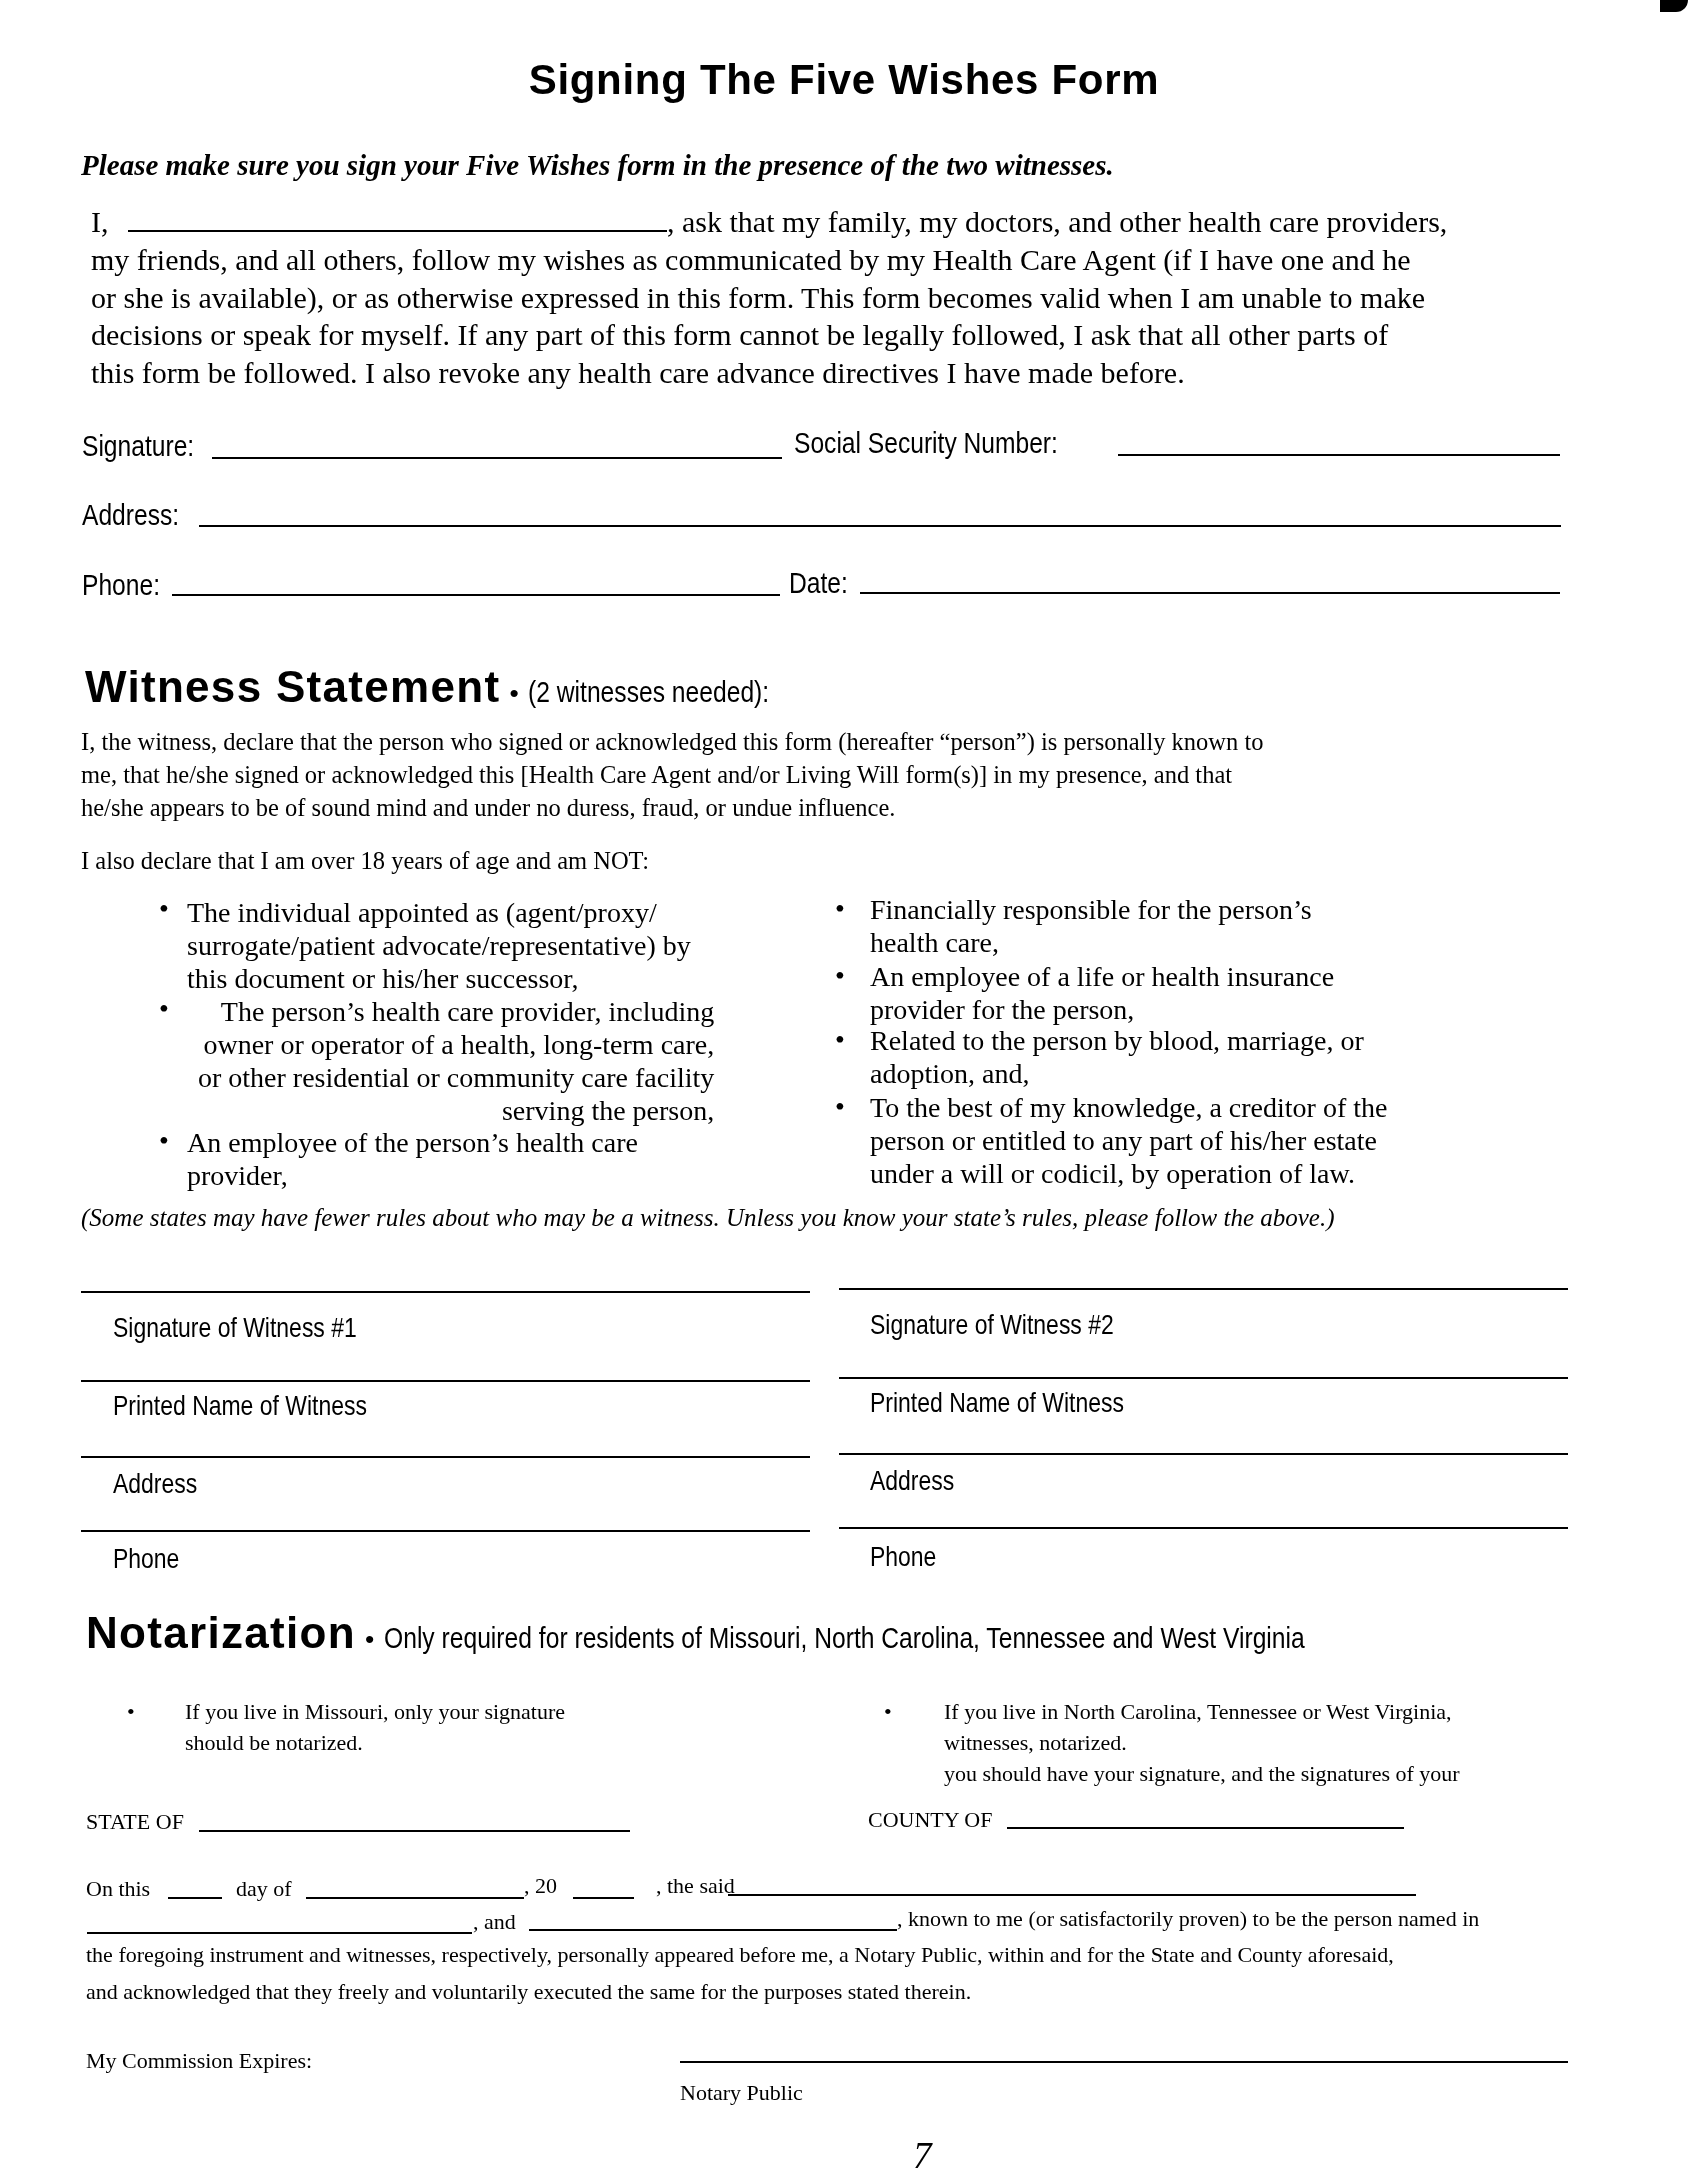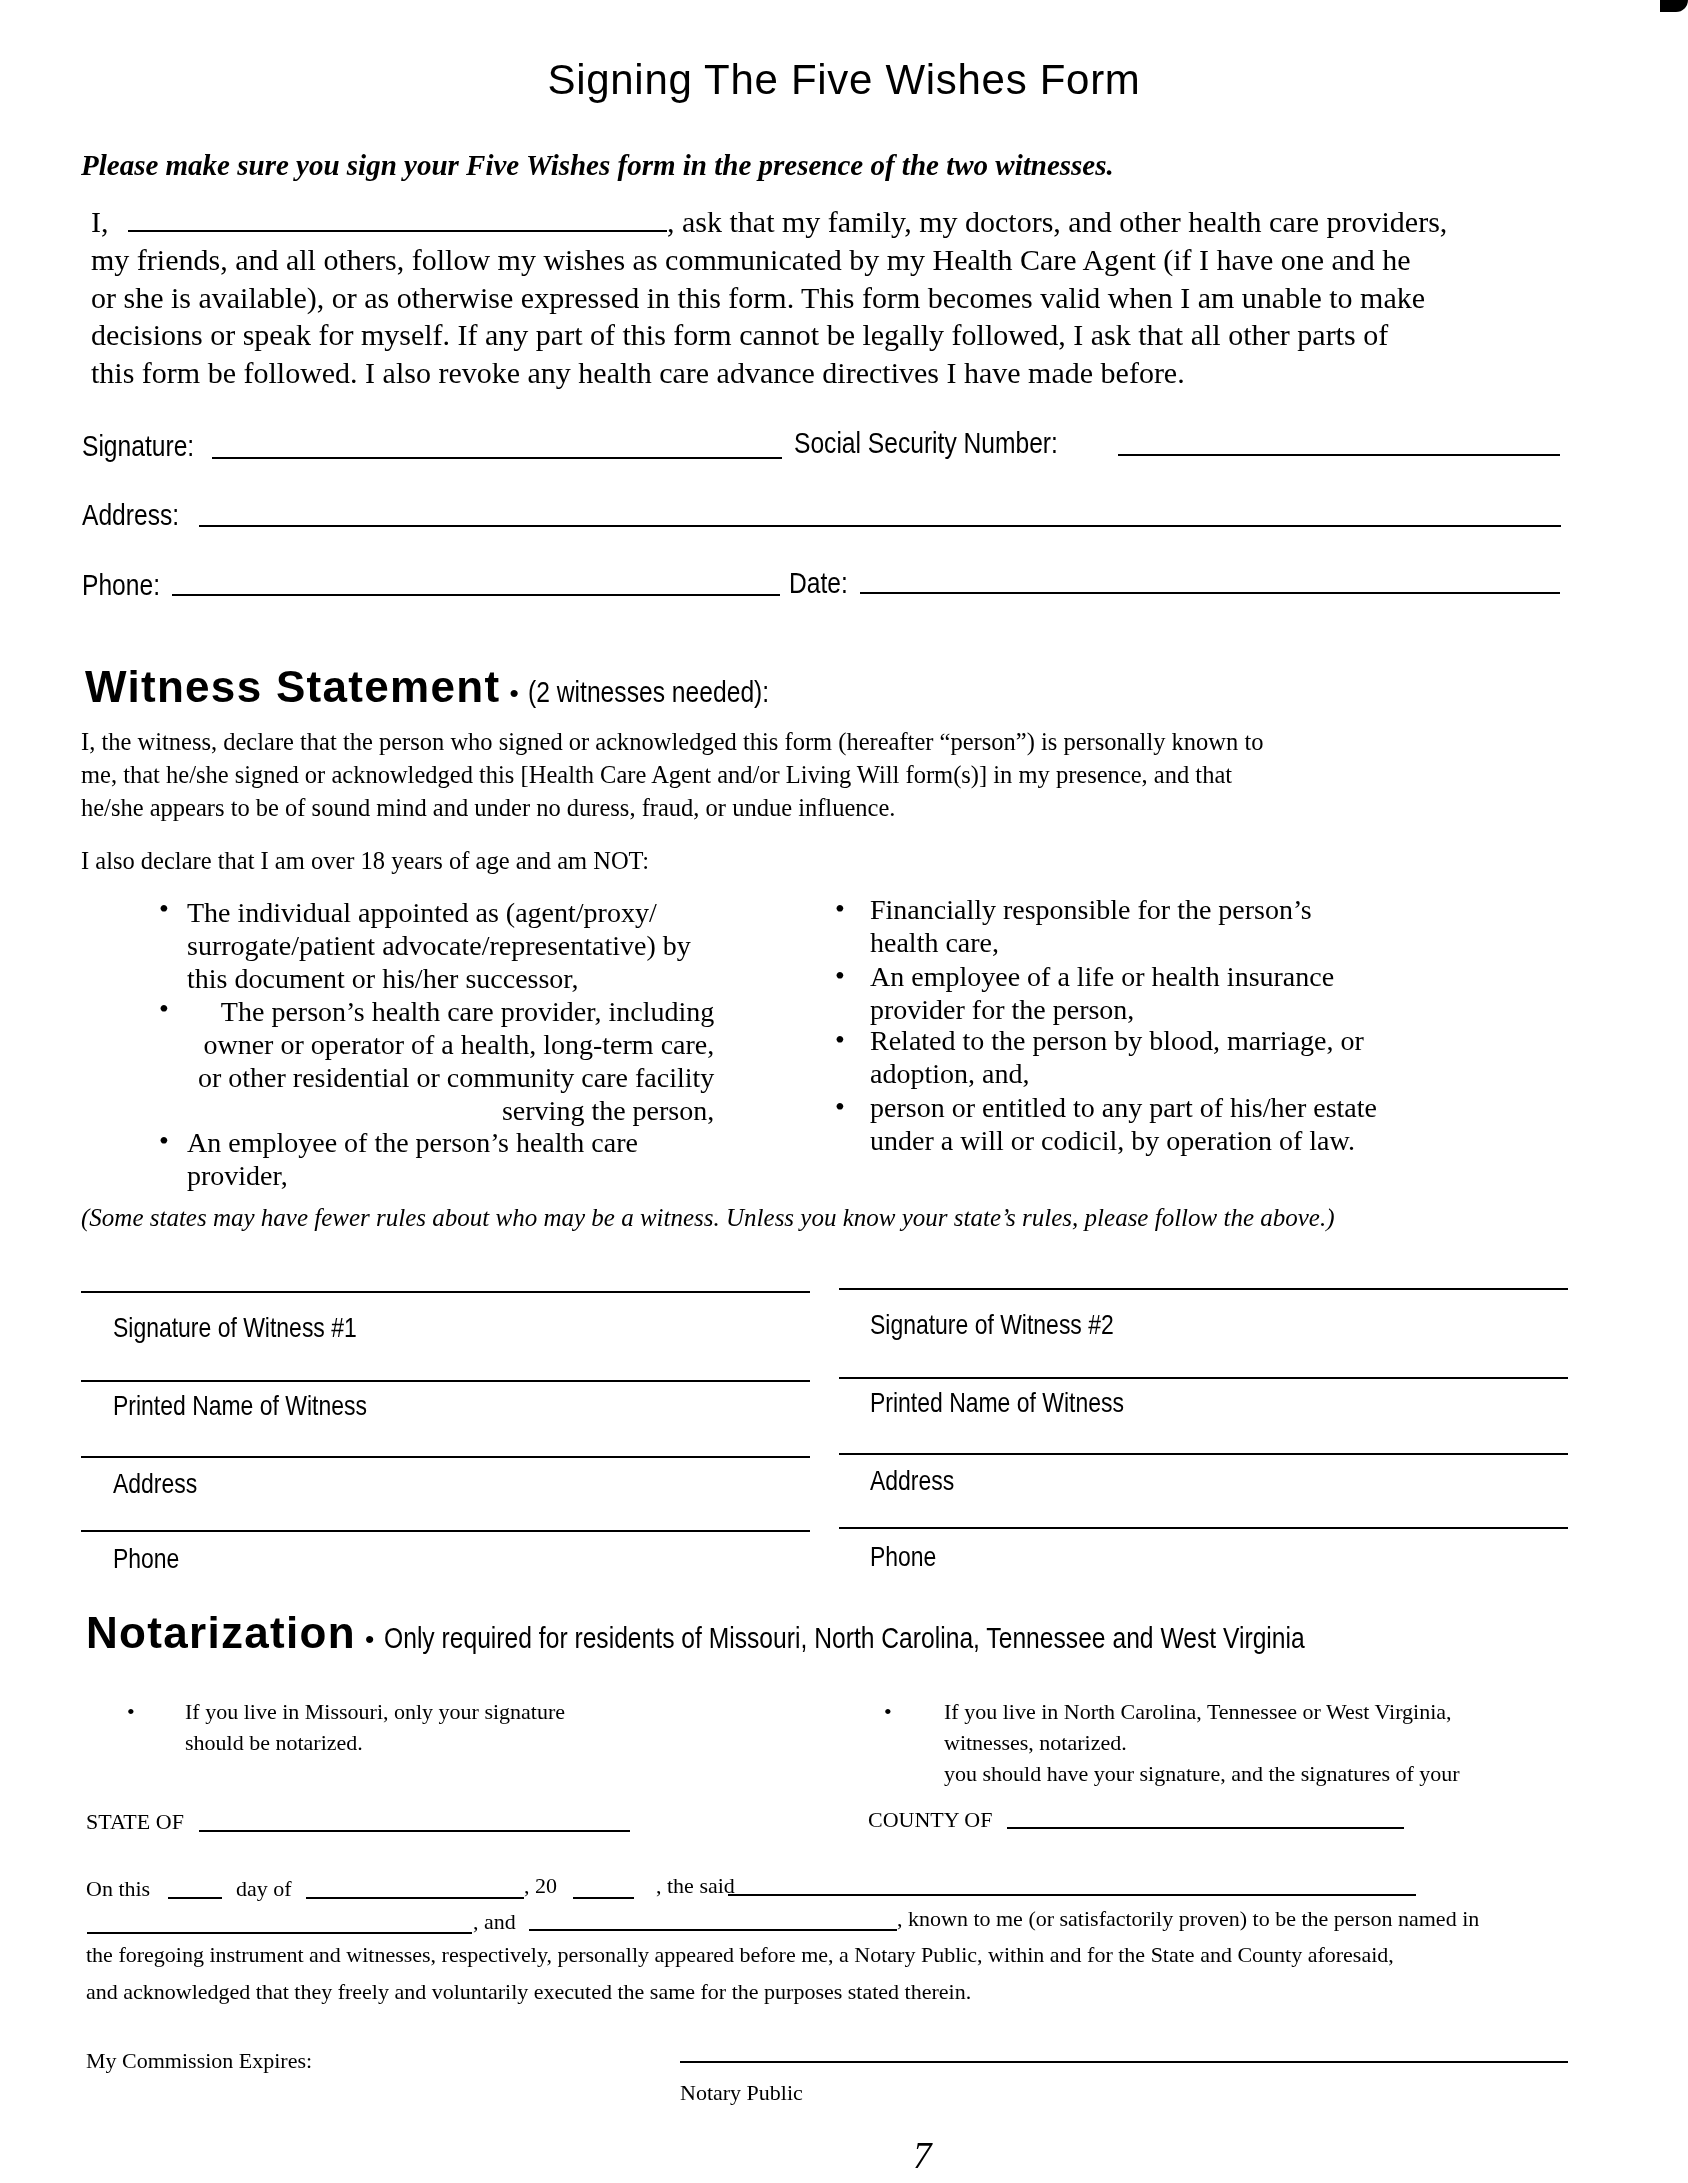--- a/index.html
+++ b/index.html
@@ -1,21 +1,21 @@
 <!DOCTYPE html>
 <html style="font-size:10.6px"><head>
 <meta charset="utf-8">
 <style>
   html, body { margin:0; padding:0; background:#ffffff; }
   body { width:1688px; height:2183px; position:relative; overflow:hidden; color:#000; }
   .abs { position:absolute; white-space:nowrap; }
   .serif { font-family:"Liberation Serif","DejaVu Serif",serif; }
   .sans { font-family:"Liberation Sans","DejaVu Sans",sans-serif; }
   .cond { font-family:"Liberation Sans","DejaVu Sans",sans-serif; transform-origin:left top; }
-  .title { left:0; width:1688px; text-align:center; top:56px; font-size:42px; font-weight:normal; letter-spacing:0.7px; }
+  .title { left:0; width:1688px; text-align:center; top:56px; font-size:42px; font-weight:bold; letter-spacing:0.7px; }
   .note-i { font-style:italic; font-weight:bold; font-size:29px; left:81px; top:149px; }
   .para { left:91px; font-size:30px; }
   .line { position:absolute; border-bottom:2px solid #000; height:0; }
   .field-label { font-size:30px; transform:scaleX(0.82); }
   .h2 { font-size:44px; font-weight:900; letter-spacing:1.3px; }
   .h2sub { font-size:29px; transform:scaleX(0.85); transform-origin:left top; display:inline-block; }
   .wtext { font-size:24.5px; left:81px; }
   .bullet-text { font-size:28px; line-height:33px; }
   .bdot { position:absolute; font-size:28px; }
   .italic-note { font-style:italic; font-size:25px; left:81px; top:1204px; }
@@ -94,20 +94,21 @@
   <div>An employee of a life or health insurance</div>
     <div>provider for the person,</div>
 </div>
 <div class="bdot serif" style="left:835px;top:1024px;">•</div>
 <div class="abs serif bullet-text" style="left:870px;top:1024px;">
   <div>Related to the person by blood, marriage, or</div>
     <div>adoption, and,</div>
 </div>
 <div class="bdot serif" style="left:835px;top:1091px;">•</div>
 <div class="abs serif bullet-text" style="left:870px;top:1091px;">
+  <div>To the best of my knowledge, a creditor of the</div>
     <div>person or entitled to any part of his/her estate</div>
     <div>under a will or codicil, by operation of law.</div>
 </div>
 
 <div class="abs serif italic-note">(Some states may have fewer rules about who may be a witness.  Unless you know your state’s rules, please follow the above.)</div>
 
 <div class="line" style="left:81px;top:1291px;width:729px;"></div>
 <div class="abs cond wlabel" style="left:113px;top:1312px;">Signature of Witness #1</div>
 <div class="line" style="left:839px;top:1288px;width:729px;"></div>
 <div class="abs cond wlabel" style="left:870px;top:1309px;">Signature of Witness #2</div>

